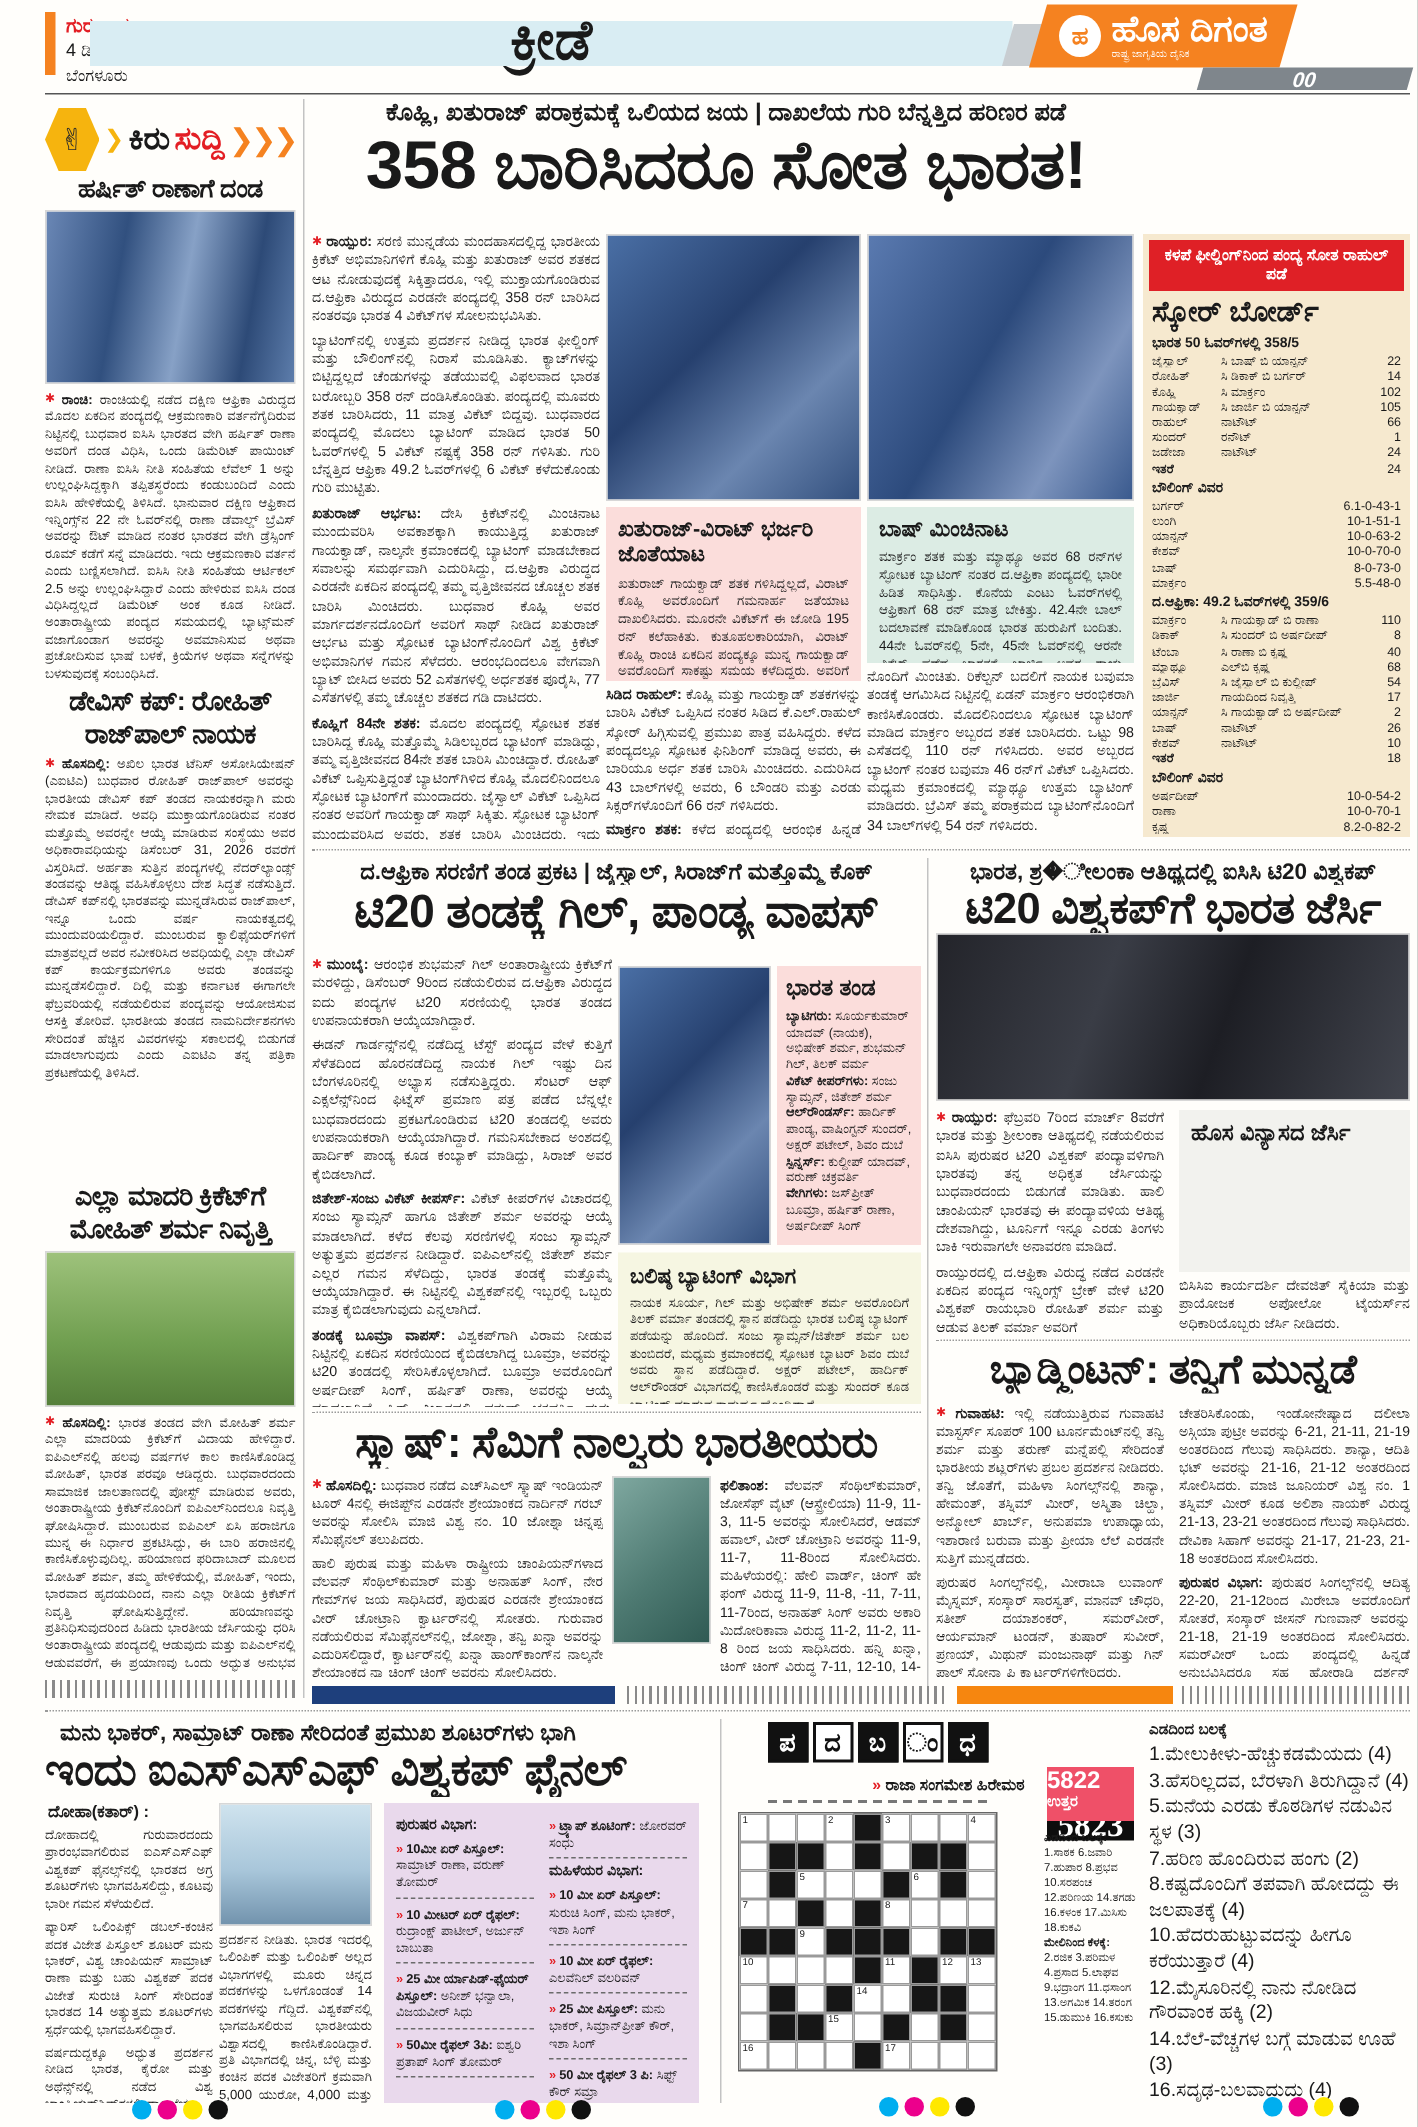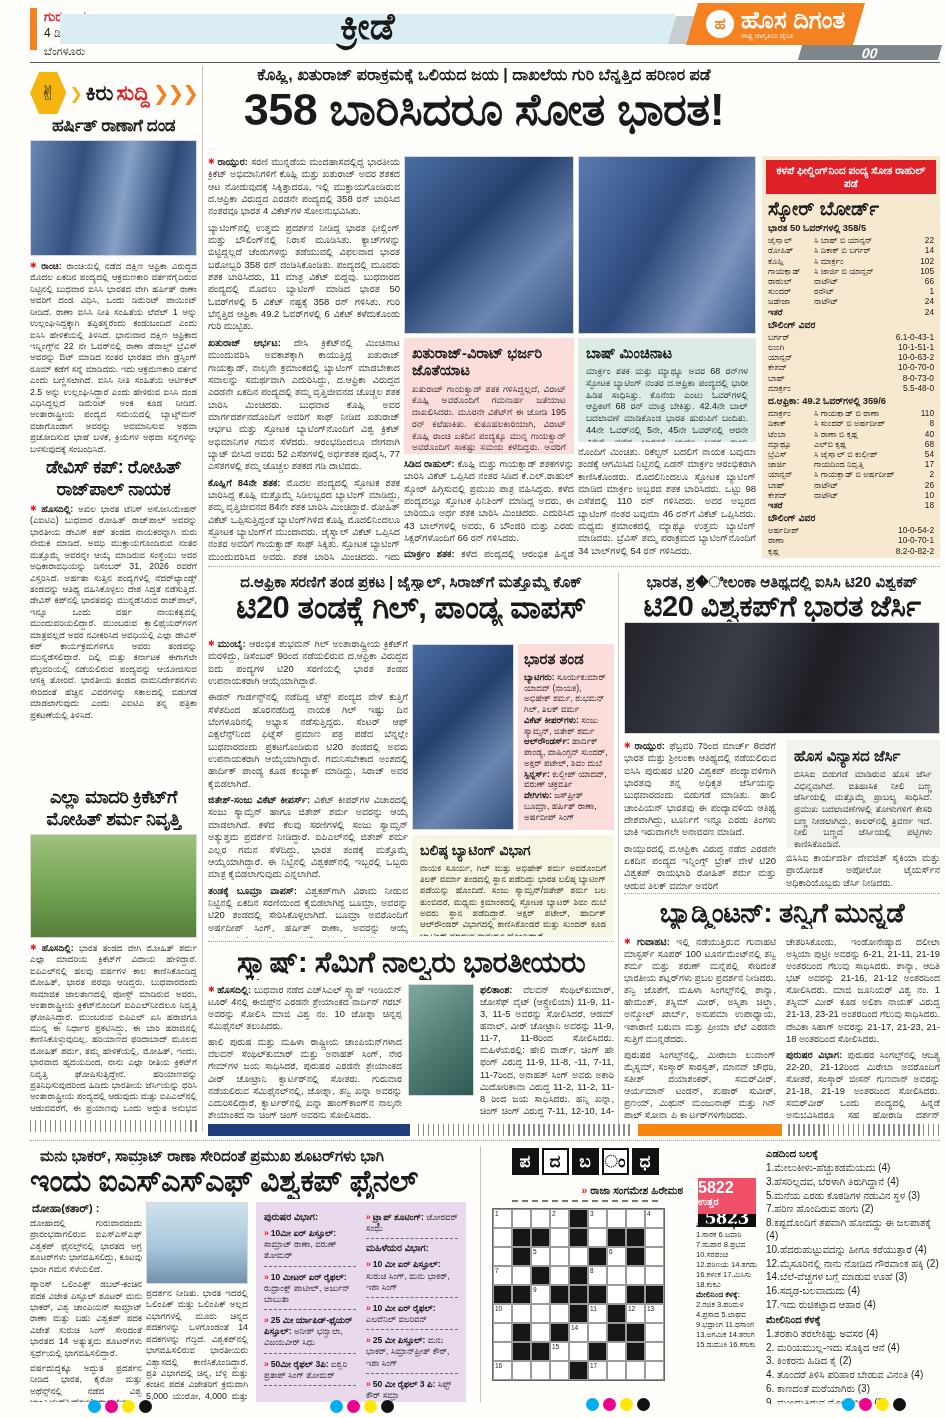--- a/index.html
+++ b/index.html
@@ -77,21 +77,21 @@
   .cw-by .arr{color:var(--red)}
   .cw-dash{border-top:2px dashed #777}
   .grid{display:grid;grid-template-columns:repeat(9,19px);grid-template-rows:repeat(9,19px);border:1px solid #666}
   .cell{border:0.5px solid #9a9a9a;position:relative;background:#fff}
   .cell.blk{background:#161616}
   .cell .num{position:absolute;top:0;left:1px;font-size:6.5px}
   .n5823{background:#0d0d0d;color:#fff;font-family:"Liberation Serif",serif;font-weight:900;font-size:22px;display:flex;align-items:center;justify-content:center}
   .n5822{background:var(--ans-pink);color:#fff;font-weight:900;line-height:1.05;padding-top:2px}
   .ansline{font-size:7.6px;line-height:1.32}
   .cl-h{font-weight:bold;font-size:10px;margin:2px 0}
-  .cl{font-size:10px;line-height:1.28;margin-bottom:1px}
+  .cl{font-size:13px;line-height:1.28;margin-bottom:1px}
   
   .kick{font-weight:bold}
   .dots{display:flex;gap:4px}
   .dots span{width:13px;height:13px;border-radius:50%;display:inline-block}
   .col{font-size:9.5px;line-height:1.3}
   .small{font-size:8.8px;line-height:1.3}
 </style>
 </head>
 <body>
 
@@ -345,21 +345,20 @@
 
   <div class="abs ctr kick ovh" style="left:624px;top:573px;width:316px;font-size:15px">ಭಾರತ, ಶ್ರ�ೀಲಂಕಾ ಆತಿಥ್ಯದಲ್ಲಿ ಐಸಿಸಿ ಟಿ20 ವಿಶ್ವಕಪ್</div>
   <div class="abs ctr hl ovh" style="left:624px;top:590px;width:316px;font-size:29px">ಟಿ20 ವಿಶ್ವಕಪ್‌ಗೆ ಭಾರತ ಜೆರ್ಸಿ</div>
   <div class="abs ph ph-dark" style="left:624px;top:622px;width:316px;height:112px"></div>
   <div class="abs just ovh col starred" style="left:624px;top:740px;width:152px;height:150px">
       <p class="lede"><b>ರಾಯ್ಪುರ:</b> ಫೆಬ್ರವರಿ 7ರಿಂದ ಮಾರ್ಚ್ 8ವರೆಗೆ ಭಾರತ ಮತ್ತು ಶ್ರೀಲಂಕಾ ಆತಿಥ್ಯದಲ್ಲಿ ನಡೆಯಲಿರುವ ಐಸಿಸಿ ಪುರುಷರ ಟಿ20 ವಿಶ್ವಕಪ್ ಪಂದ್ಯಾವಳಿಗಾಗಿ ಭಾರತವು ತನ್ನ ಅಧಿಕೃತ ಜೆರ್ಸಿಯನ್ನು ಬುಧವಾರದಂದು ಬಿಡುಗಡೆ ಮಾಡಿತು. ಹಾಲಿ ಚಾಂಪಿಯನ್ ಭಾರತವು ಈ ಪಂದ್ಯಾವಳಿಯ ಆತಿಥ್ಯ ದೇಶವಾಗಿದ್ದು, ಟೂರ್ನಿಗೆ ಇನ್ನೂ ಎರಡು ತಿಂಗಳು ಬಾಕಿ ಇರುವಾಗಲೇ ಅನಾವರಣ ಮಾಡಿದೆ.</p>
       <p class="">ರಾಯ್ಪುರದಲ್ಲಿ ದ.ಆಫ್ರಿಕಾ ವಿರುದ್ಧ ನಡೆದ ಎರಡನೇ ಏಕದಿನ ಪಂದ್ಯದ ಇನ್ನಿಂಗ್ಸ್ ಬ್ರೇಕ್ ವೇಳೆ ಟಿ20 ವಿಶ್ವಕಪ್ ರಾಯಭಾರಿ ರೋಹಿತ್ ಶರ್ಮ ಮತ್ತು ಆಡುವ ತಿಲಕ್ ವರ್ಮಾ ಅವರಿಗೆ</p>
     </div>
   <div class="abs box ovh" style="left:786px;top:740px;width:154px;height:108px;background:#f2f2ee">
     <div class="box-t" style="font-size:15px">ಹೊಸ ವಿನ್ಯಾಸದ ಜೆರ್ಸಿ</div>
-    <div class="box-b">ಬಿಸಿಸಿಐ ಬಿಡುಗಡೆ ಮಾಡಿರುವ ಹೊಸ ಜೆರ್ಸಿ ವಿಭಿನ್ನವಾಗಿದೆ. ಐತಿಹಾಸಿಕ ನೀಲಿ ಬಣ್ಣ ಜೆರ್ಸಿಯಲ್ಲಿ ಮತ್ತೊಮ್ಮೆ ಪ್ರಾಬಲ್ಯ ಸಾಧಿಸಿದೆ. ಪ್ರಮುಖ ಬದಲಾವಣೆಗಳಲ್ಲಿ ತೋಳುಗಳಿಗೆ ಕೇಸರಿ ಬಣ್ಣ ನೀಡಲಾಗಿದ್ದು, ಕಾಲರ್‌ನಲ್ಲಿ ತ್ರಿವರ್ಣ ಇದೆ. ನೀಲಿ ಬಣ್ಣದ ಜೆರ್ಸಿಯಲ್ಲಿ ಪಟ್ಟಿಗಳು ಕಾಣಿಸಿಕೊಂಡಿವೆ.</div>
   </div>
   <div class="abs just ovh col" style="left:786px;top:852px;width:154px;height:38px">
       <p class="">ಬಿಸಿಸಿಐ ಕಾರ್ಯದರ್ಶಿ ದೇವಜಿತ್ ಸೈಕಿಯಾ ಮತ್ತು ಪ್ರಾಯೋಜಕ ಅಪೋಲೋ ಟೈಯರ್ಸ್‌ನ ಅಧಿಕಾರಿಯೊಬ್ಬರು ಜೆರ್ಸಿ ನೀಡಿದರು.</p>
     </div>
 
   <div class="abs dotted" style="left:624px;top:893px;width:316px"></div>
 
   <div class="abs ctr hl ovh" style="left:624px;top:898px;width:316px;font-size:27px">ಬ್ಯಾಡ್ಮಿಂಟನ್: ತನ್ವಿಗೆ ಮುನ್ನಡೆ</div>
   <div class="abs just ovh col starred" style="left:624px;top:936px;width:152px;height:182px;font-size:9.3px">
       <p class="lede"><b>ಗುವಾಹಟಿ:</b> ಇಲ್ಲಿ ನಡೆಯುತ್ತಿರುವ ಗುವಾಹಟಿ ಮಾಸ್ಟರ್ಸ್ ಸೂಪರ್ 100 ಟೂರ್ನಮೆಂಟ್‌ನಲ್ಲಿ ತನ್ವಿ ಶರ್ಮ ಮತ್ತು ತರುಣ್ ಮನ್ನೆಪಲ್ಲಿ ಸೇರಿದಂತೆ ಭಾರತೀಯ ಶಟ್ಲರ್‌ಗಳು ಪ್ರಬಲ ಪ್ರದರ್ಶನ ನೀಡಿದರು. ತನ್ವಿ ಜೊತೆಗೆ, ಮಹಿಳಾ ಸಿಂಗಲ್ಸ್‌ನಲ್ಲಿ ಶಾನ್ಯಾ, ಹೇಮಂತ್, ತಸ್ನಿಮ್ ಮೀರ್, ಅಸ್ಮಿತಾ ಚಿಲ್ಹಾ, ಅನ್ಮೋಲ್ ಖಾರ್ಬ್, ಅನುಪಮಾ ಉಪಾಧ್ಯಾಯ, ಇಶಾರಾಣಿ ಬರುವಾ ಮತ್ತು ಪ್ರೀಯಾ ಲೆಲೆ ಎರಡನೇ ಸುತ್ತಿಗೆ ಮುನ್ನಡೆದರು.</p>

